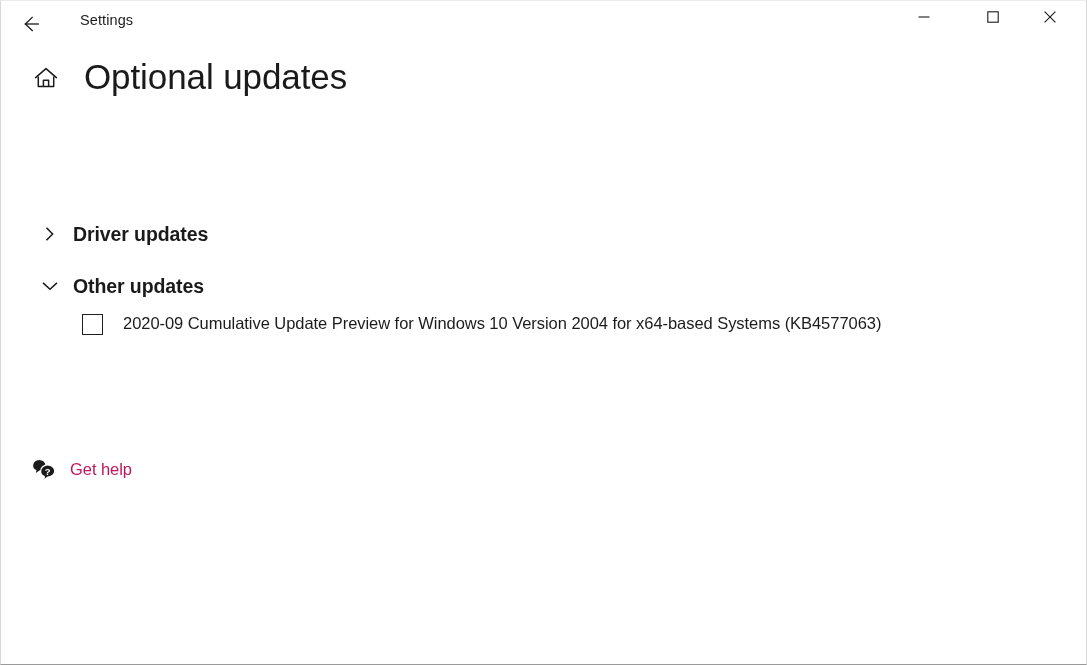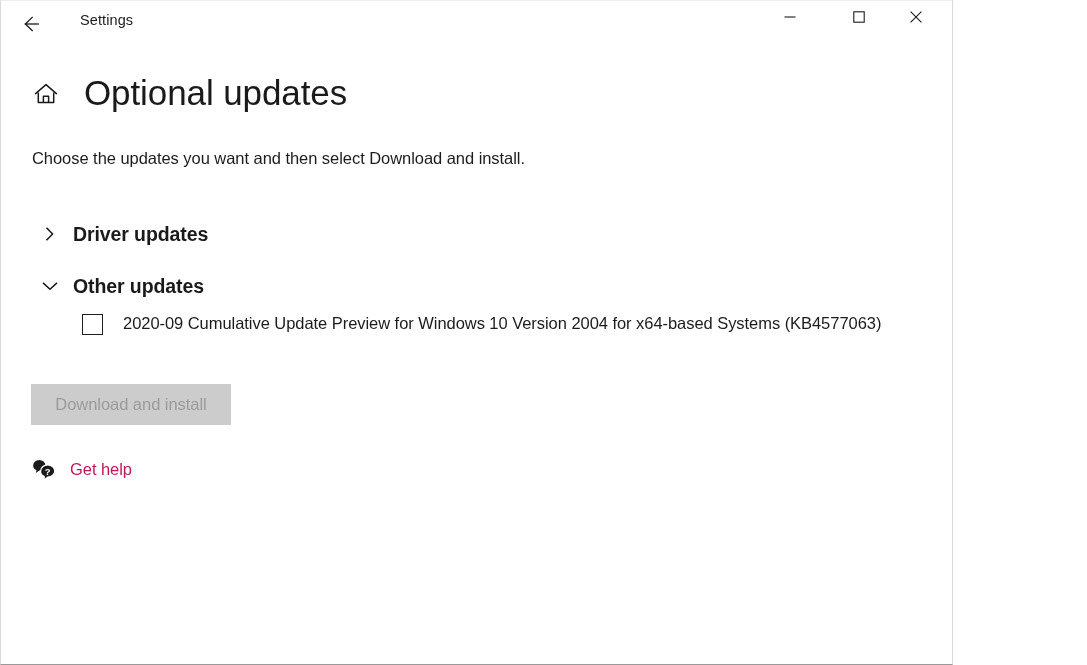--- a/index.html
+++ b/index.html
@@ -6,21 +6,21 @@
     margin: 0;
     padding: 0;
     background: #ffffff;
   }
   body {
     font-family: "Liberation Sans", "DejaVu Sans", sans-serif;
     -webkit-font-smoothing: antialiased;
   }
   #window {
     position: relative;
-    width: 953px;
+    width: 1087px;
     height: 665px;
     background: #ffffff;
     box-sizing: border-box;
     border-left: 1px solid #d8d8d8;
     border-right: 1px solid #d8d8d8;
     border-top: 1px solid #ececec;
     border-bottom: 1px solid #9a9a9a;
     overflow: hidden;
   }
 
@@ -61,21 +61,21 @@
     cursor: default;
   }
   #btn-minimize { right: 139px; }
   #btn-maximize { right: 70px; }
   #btn-close    { right: 13px; }
   .caption-btn svg { display: block; }
 
   
   #page-header {
     position: absolute;
-    left: 0; top: 62px;
+    left: 0; top: 46px;
     width: 100%;
     height: 60px;
   }
   #home-icon {
     position: absolute;
     left: 30px; top: 16px;
     width: 30px; height: 30px;
     display: flex; align-items: center; justify-content: center;
     cursor: pointer;
   }
@@ -244,21 +244,20 @@
     <div id="home-icon">
       <svg width="26" height="26" viewBox="0 0 26 26" aria-hidden="true">
         <path d="M2.6 12.6 L13 3.6 L23.4 12.6" fill="none" stroke="#1a1a1a" stroke-width="1.5" stroke-linecap="round" stroke-linejoin="round"></path>
         <path d="M5.3 11.4 V21.6 H20.7 V11.4" fill="none" stroke="#1a1a1a" stroke-width="1.5" stroke-linejoin="round"></path>
         <path d="M10.4 21.6 V15.3 H15.6 V21.6" fill="none" stroke="#1a1a1a" stroke-width="1.5" stroke-linejoin="round"></path>
       </svg>
     </div>
     <div id="page-title">Optional updates</div>
   </div>
 
-  <div id="subtitle">Choose the updates you want and then select Download and install.</div>
 
   <div class="group-header" id="group-driver">
     <span class="group-chevron">
       <svg width="18" height="18" viewBox="0 0 18 18" aria-hidden="true">
         <path d="M6 3.2 L11.6 9 L6 14.8" fill="none" stroke="#1a1a1a" stroke-width="1.5" stroke-linecap="square" stroke-linejoin="miter"></path>
       </svg>
     </span>
     <span class="group-label">Driver updates</span>
   </div>
 
@@ -269,21 +268,20 @@
       </svg>
     </span>
     <span class="group-label">Other updates</span>
   </div>
 
   <div id="update-row">
     <div id="update-checkbox"></div>
     <div id="update-label">2020-09 Cumulative Update Preview for Windows 10 Version 2004 for x64-based Systems (KB4577063)</div>
   </div>
 
-  <button id="download-install-button" disabled="">Download and install</button>
 
   <a id="get-help-link">
     <span id="help-icon">
       <svg width="26" height="26" viewBox="0 0 26 26" aria-hidden="true">
         <path d="M2.2 9.2 a6.1 5.2 0 0 1 12.2 0 a6.1 5.2 0 0 1 -6.1 5.2 l-3.4 2.7 l0.5 -3.1 a5.6 4.8 0 0 1 -3.2 -4.8 z" fill="#1b1b1b"></path>
         <path d="M9.6 15.0 a7.1 6.1 0 0 1 14.2 0 a7.1 6.1 0 0 1 -7.1 6.1 l-4.0 3.1 l0.6 -3.6 a6.5 5.6 0 0 1 -3.7 -5.6 z" fill="#1b1b1b" stroke="#ffffff" stroke-width="1.3"></path>
         <text x="16.6" y="18.6" font-family="Liberation Sans, sans-serif" font-size="9.5" font-weight="bold" fill="#ffffff" text-anchor="middle">?</text>
       </svg>
     </span>
     <span id="get-help-label">Get help</span>

